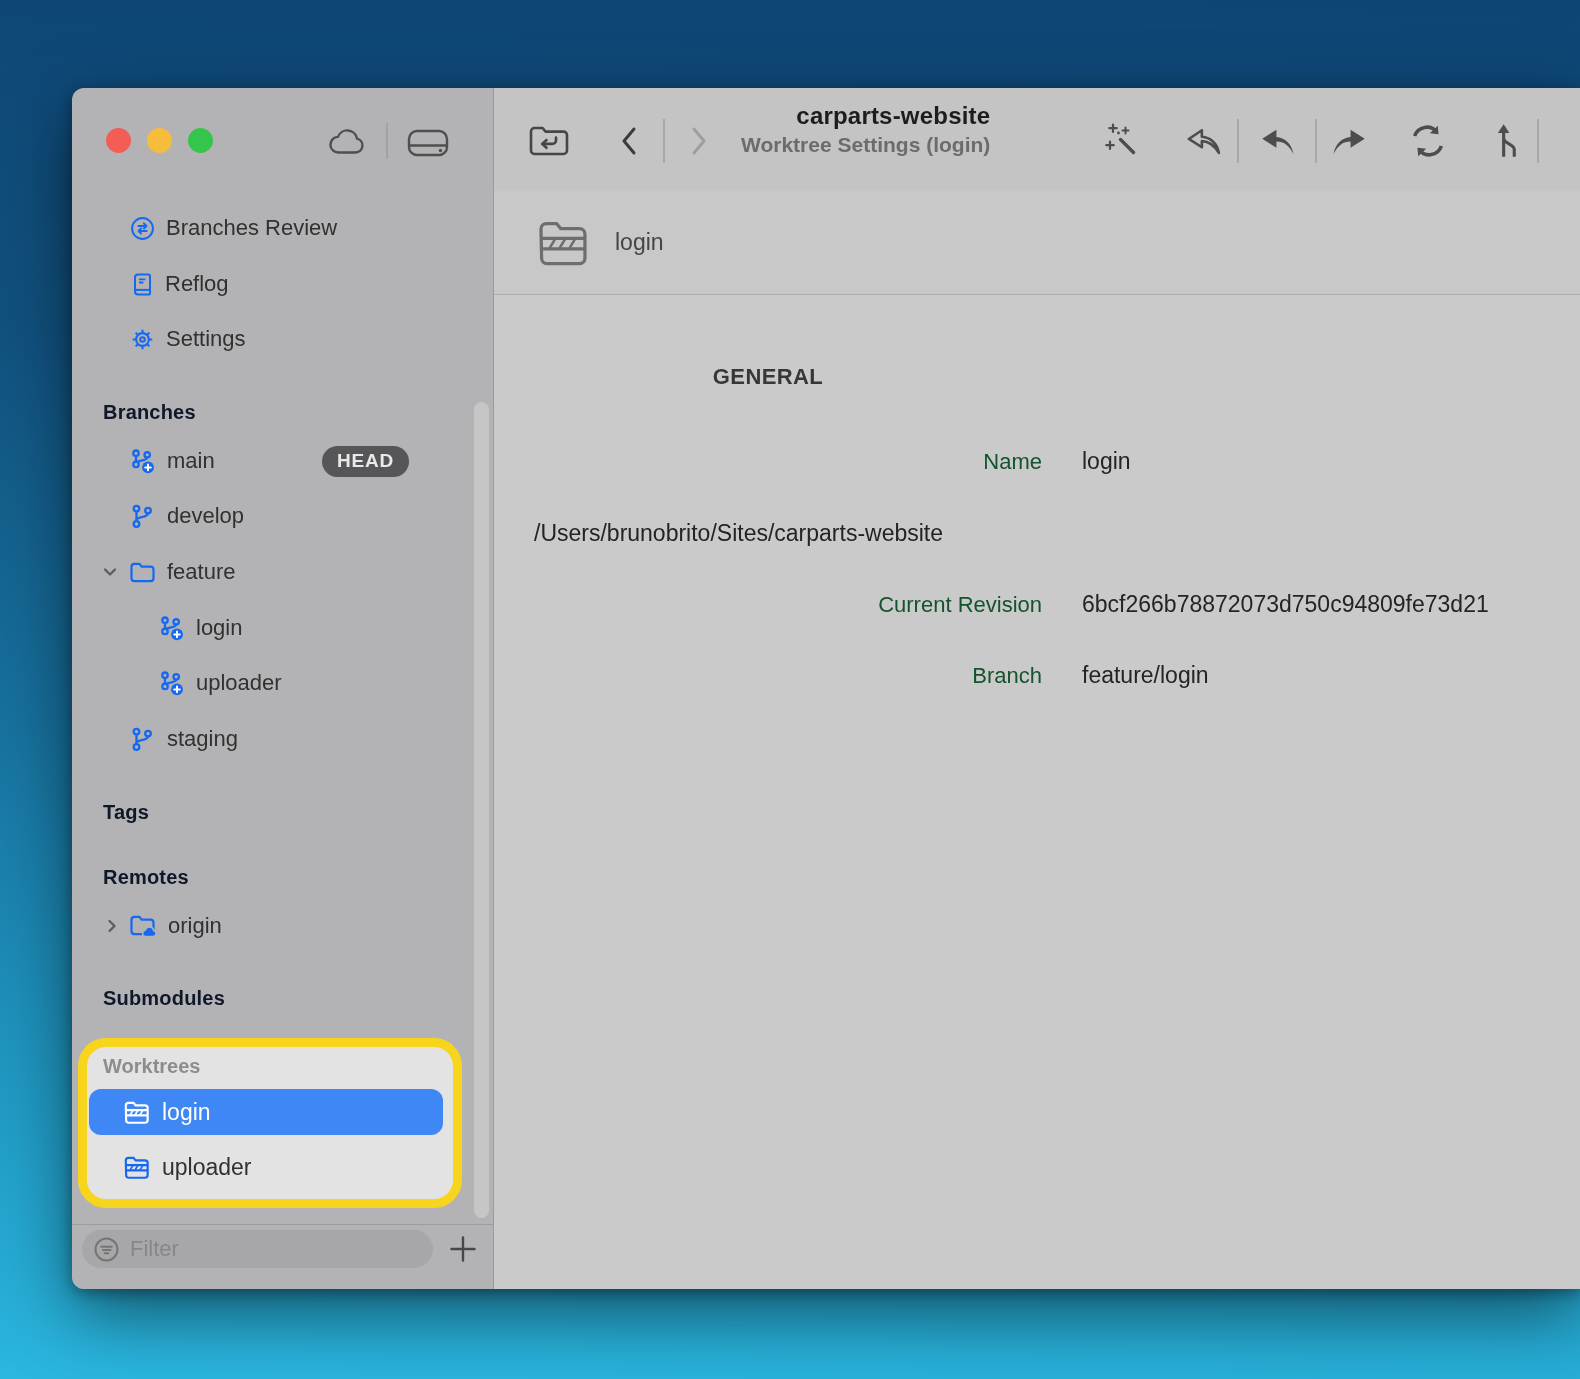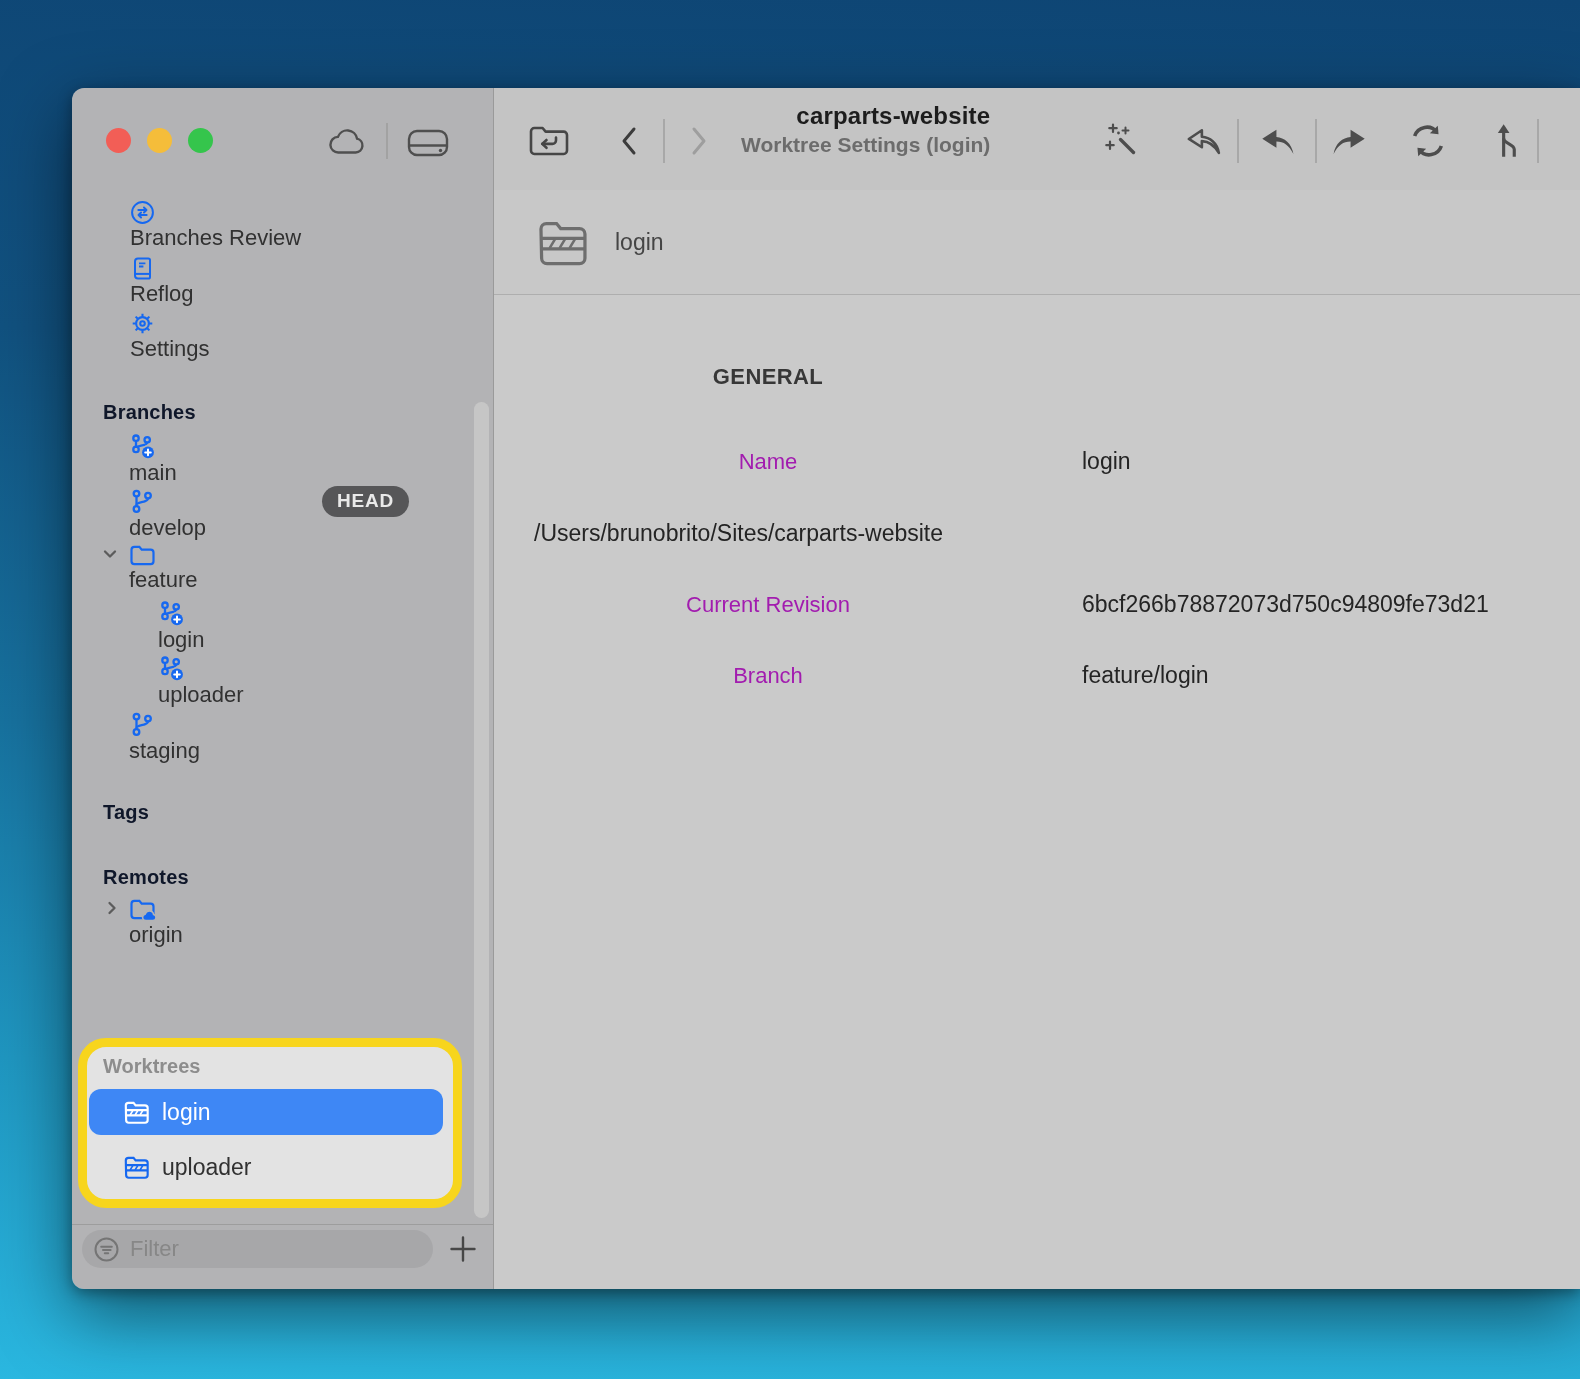--- a/index.html
+++ b/index.html
@@ -19,21 +19,21 @@
   }
 
   
   .sidebar { position:relative; width:421px; flex:none; background:#b3b3b5; }
   .traffic { position:absolute; width:25px; height:25px; border-radius:50%; top:40px; }
   .t-red{ left:34px; background:#f25e56; } .t-yellow{ left:75px; background:#f5bd3a; } .t-green{ left:116px; background:#35c54c; }
   .side-top-btn { position:absolute; top:32px; width:48px; height:44px; display:flex; align-items:center; justify-content:center; }
   .st-cloud{ left:252px; } .st-drive{ left:332px; }
   .side-top-div { position:absolute; left:314px; top:35px; width:2px; height:36px; background:#a2a2a2; }
 
-  .srow { position:absolute; left:0; right:0; height:56px; display:flex; align-items:flex-start; font-size:22px; color:#313131;flex-direction:column; }
+  .srow { position:absolute; left:0; right:0; height:56px; display:flex; align-items:center; font-size:22px; color:#313131; }
   .srow .ic { flex:none; margin-right:11px; }
   .shead { position:absolute; left:0; right:0; height:28px; display:flex; align-items:center; padding-left:31px; font-size:20px; font-weight:700; color:#0f172a; letter-spacing:.2px; }
   .pad-main { padding-left:58px; }
   .pad-branch { padding-left:57px; }
   .pad-nested { padding-left:86px; }
   .chev { position:absolute; width:20px; height:20px; }
 
   .head-badge {
     margin-left:auto; margin-right:84px; background:#565658; color:#e9e9e9;
     font-size:19px; font-weight:700; letter-spacing:.8px; padding:4px 15px 5px; border-radius:17px;
@@ -67,21 +67,21 @@
   .title-block { position:absolute; left:247px; top:14px; }
   .tb-title { font-size:24px; font-weight:700; color:#1d1d1d; letter-spacing:.2px; }
   .tb-sub { margin-top:3px; font-size:21px; color:#6c6c6c;font-weight:bold; }
 
   .content-header { position:absolute; left:0; right:0; top:102px; height:105px; background:#c8c8c8; border-bottom:1px solid #aeaeae; display:flex; align-items:center; padding-left:41px; }
   .ch-title { margin-left:23px; font-size:23px; color:#454545; }
 
   .main { position:absolute; left:0; right:0; top:208px; bottom:0; background:#cacaca; overflow:hidden; }
   .gen-heading { position:absolute; left:0; top:68px; width:548px; text-align:center; font-size:22px; font-weight:600; color:#373737; letter-spacing:.4px; }
   .frow { position:absolute; left:0; right:0; display:flex; align-items:baseline; }
-  .frow .lbl { flex:none; width:548px; text-align:center; font-size:22px; color:#a21caf; }
+  .frow .lbl { flex:none; width:548px; text-align:right; font-size:22px; color:#14532d; }
   .frow .val { margin-left:40px; font-size:23px; font-weight:500; color:#242424; white-space:nowrap; }
   .fr-0{ top:152px; } .fr-1{ top:224px; } .fr-2{ top:295px; } .fr-3{ top:366px; }
 </style>
 </head>
 <body>
 
 <div class="desktop">
   <div class="window">
 
     <div class="sidebar">
@@ -245,20 +245,21 @@
         </span>
         <span class="ic">
           <svg width="28" height="24" viewBox="0 0 28 24">
               <path d="M2.5 5.8c0-1.6 1.3-2.9 2.9-2.9h5l2.3 2.8h8.9c1.6 0 2.9 1.3 2.9 2.9v8.6c0 1.6-1.3 2.9-2.9 2.9H5.4a2.9 2.9 0 0 1-2.9-2.9z" fill="none" stroke="#1668f0" stroke-width="2.2"></path>
               <path d="M17 22.6c-1.9 0-3.4-1.5-3.4-3.3 0-1.6 1.1-2.9 2.6-3.2.5-1.8 2.1-3.1 4.1-3.1 2.1 0 3.9 1.5 4.3 3.5 1.4.3 2.4 1.5 2.4 3 0 1.7-1.4 3.1-3.2 3.1z" fill="#1668f0" stroke="#b3b3b5" stroke-width="1.6"></path>
             </svg>
         </span>
         <span>origin</span>
       </div>
 
+      <div class="shead" style="top:896px">Submodules</div>
 
       <div class="wt-box">
         <div class="wt-head">Worktrees</div>
         <div class="wt-row wt-sel">
           <span class="ic">
             <svg width="28" height="26" viewBox="0 0 26 24" fill="none" stroke="#ffffff">
                 <path d="M2.6 6c0-1.4 1.1-2.5 2.5-2.5h4.7l1.9 2.3h8.7c1.4 0 2.5 1.1 2.5 2.5v11.2c0 1.4-1.1 2.5-2.5 2.5h-15a2.5 2.5 0 0 1-2.5-2.5z" stroke-width="2"></path>
                 <path d="M2.6 10.3h20.3M2.6 15.2h20.3" stroke-width="2"></path>
                 <path d="m6.6 14.8 2.5-4.1M11.2 14.8l2.5-4.1M15.8 14.8l2.5-4.1" stroke-width="1.5"></path>
               </svg>

